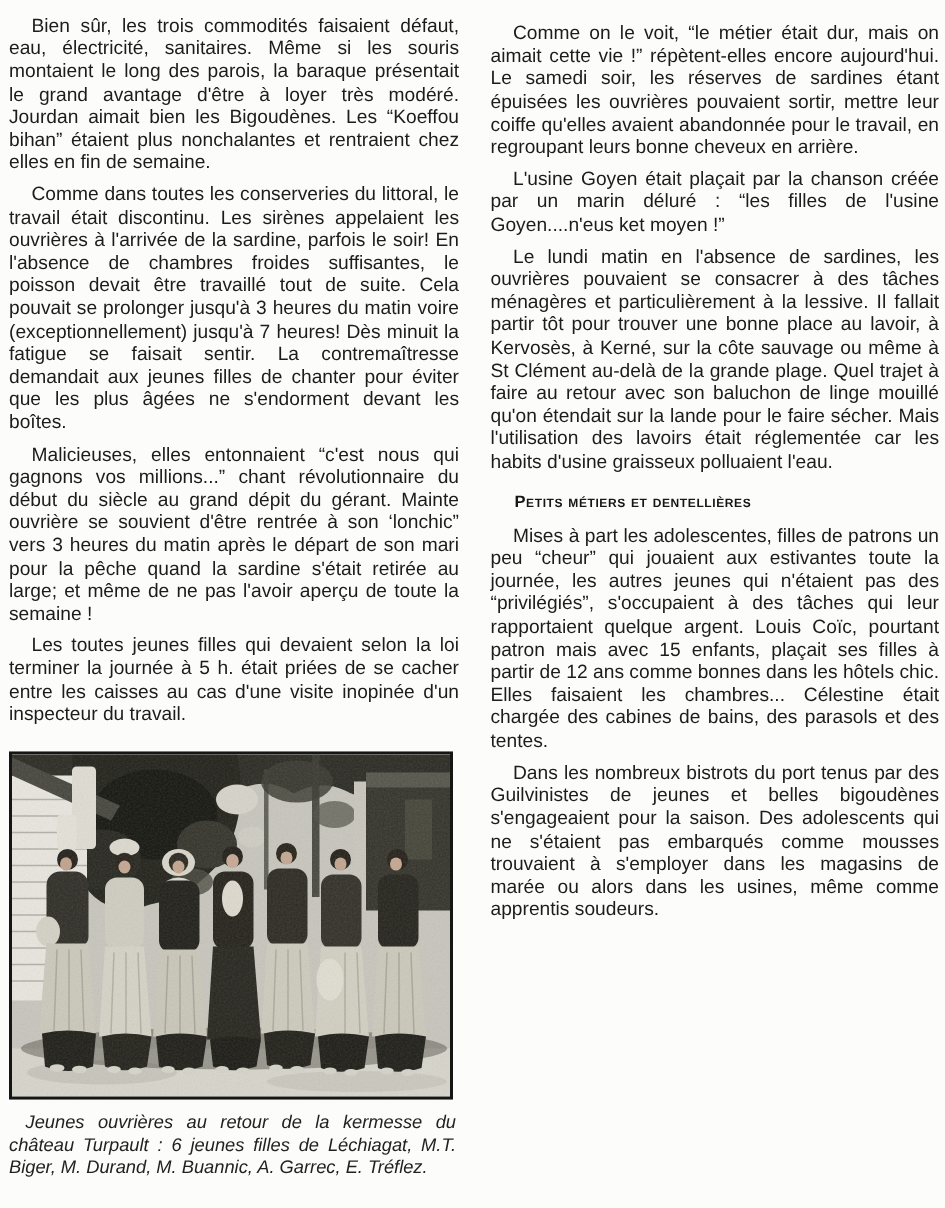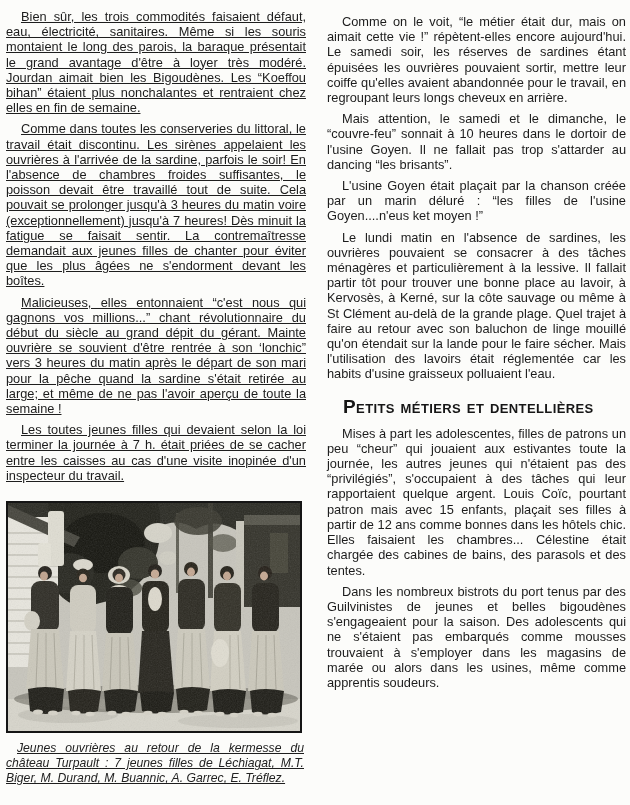--- a/index.html
+++ b/index.html
@@ -4,21 +4,21 @@
 <style>
   html, body { margin:0; padding:0; }
   body {
     width:630px; height:805px;
     background:#fcfcfa;
     font-family:"Liberation Sans", sans-serif;
     color:#1e1e1e;
     overflow:hidden;
   }
   .page { display:flex; gap:21px; padding:9px 5px 0 6px; box-sizing:border-box; }
-  .col-left  { width:300px; flex:0 0 auto;text-decoration:underline; }
+  .col-left  { width:300px; flex:0 0 auto; }
   .col-right { width:299px; flex:0 0 auto; padding-top:5px; }
   p.body-text {
     margin:0 0 6px 0;
     font-size:12.8px;
     line-height:15.2px;
     text-align:justify;
     text-indent:15px;
     color:#1c1c1c;
   }
   figure.photo-figure { margin:18px 0 0 0; }
@@ -33,38 +33,38 @@
     margin-top:8px;
     font-style:italic;
     font-size:12.2px;
     line-height:15px;
     text-indent:11px;
     text-align:justify;
     color:#222;
     padding-right:2px;
   }
   h3.section-heading {
-    font-size:19px;
+    font-size:11px;
     font-weight:bold;
     font-variant:small-caps;
     letter-spacing:0.4px;
     color:#161616;
     margin:14px 0 8px 16px;
   }
 </style>
 </head>
 <body>
 
 <div class="page">
 
   <div class="col-left">
     <p class="body-text">Bien sûr, les trois commodités faisaient défaut, eau, électricité, sanitaires. Même si les souris montaient le long des parois, la baraque présentait le grand avantage d'être à loyer très modéré. Jourdan aimait bien les Bigoudènes. Les “Koeffou bihan” étaient plus nonchalantes et rentraient chez elles en fin de semaine.</p>
     <p class="body-text">Comme dans toutes les conserveries du littoral, le travail était discontinu. Les sirènes appelaient les ouvrières à l'arrivée de la sardine, parfois le soir! En l'absence de chambres froides suffisantes, le poisson devait être travaillé tout de suite. Cela pouvait se prolonger jusqu'à 3 heures du matin voire (exceptionnellement) jusqu'à 7 heures! Dès minuit la fatigue se faisait sentir. La contremaîtresse demandait aux jeunes filles de chanter pour éviter que les plus âgées ne s'endorment devant les boîtes.</p>
     <p class="body-text">Malicieuses, elles entonnaient “c'est nous qui gagnons vos millions...” chant révolutionnaire du début du siècle au grand dépit du gérant. Mainte ouvrière se souvient d'être rentrée à son ‘lonchic” vers 3 heures du matin après le départ de son mari pour la pêche quand la sardine s'était retirée au large; et même de ne pas l'avoir aperçu de toute la semaine !</p>
-    <p class="body-text">Les toutes jeunes filles qui devaient selon la loi terminer la journée à 7 h. était priées de se cacher entre les caisses au cas d'une visite inopinée d'un inspecteur du travail.</p>
+    <p class="body-text">Les toutes jeunes filles qui devaient selon la loi terminer la journée à 5 h. était priées de se cacher entre les caisses au cas d'une visite inopinée d'un inspecteur du travail.</p>
 
     <figure class="photo-figure">
       <div class="photo-frame">
         <svg width="292" height="228" viewBox="0 0 292 228" role="img" aria-label="Photographie noir et blanc : sept jeunes ouvrières bigoudènes bras dessus bras dessous, corsages sombres et jupes claires, devant une maison blanche et des arbres">
           <defs>
             <filter id="grain" x="0" y="0" width="100%" height="100%">
               <feTurbulence type="fractalNoise" baseFrequency="0.85" numOctaves="3" stitchTiles="stitch"></feTurbulence>
               <feColorMatrix type="saturate" values="0"></feColorMatrix>
             </filter>
           </defs>
@@ -200,27 +200,26 @@
               <path d="M250,132 L248,186 M258,132 L258,186 M266,132 L268,186" stroke="#a9a699" stroke-width="1" fill="none"></path>
               <path d="M242,188 Q257,184 276,188 L273,209 Q256,214 244,209 Z" fill="#1e1d17"></path>
               <ellipse cx="250" cy="211" rx="4.5" ry="2.3" fill="#d6d3c8"></ellipse>
               <ellipse cx="264" cy="212" rx="4.5" ry="2.3" fill="#d6d3c8"></ellipse>
             </g>
           </g>
 
           <rect width="292" height="228" filter="url(#grain)" opacity="0.16"></rect>
         </svg>
       </div>
-      <figcaption class="caption">Jeunes ouvrières au retour de la kermesse du château Turpault : 7 jeunes filles de Léchiagat, M.T. Biger, M. Durand, M. Buannic, A. Garrec, E. Tréflez.</figcaption>
+      <figcaption class="caption">Jeunes ouvrières au retour de la kermesse du château Turpault : 6 jeunes filles de Léchiagat, M.T. Biger, M. Durand, M. Buannic, A. Garrec, E. Tréflez.</figcaption>
     </figure>
   </div>
 
   <div class="col-right">
-    <p class="body-text">Comme on le voit, “le métier était dur, mais on aimait cette vie !” répètent-elles encore aujourd'hui. Le samedi soir, les réserves de sardines étant épuisées les ouvrières pouvaient sortir, mettre leur coiffe qu'elles avaient abandonnée pour le travail, en regroupant leurs longs cheveux en arrière.</p>
-    <p class="body-text">Mais attention, le samedi et le dimanche, le “couvre-feu” sonnait à 10 heures dans le dortoir de l'usine Goyen. Il ne fallait pas trop s'attarder au dancing “les brisants”.</p>
+    <p class="body-text">Comme on le voit, “le métier était dur, mais on aimait cette vie !” répètent-elles encore aujourd'hui. Le samedi soir, les réserves de sardines étant épuisées les ouvrières pouvaient sortir, mettre leur coiffe qu'elles avaient abandonnée pour le travail, en regroupant leurs bonne cheveux en arrière.</p>
     <p class="body-text">L'usine Goyen était plaçait par la chanson créée par un marin déluré : “les filles de l'usine Goyen....n'eus ket moyen !”</p>
     <p class="body-text">Le lundi matin en l'absence de sardines, les ouvrières pouvaient se consacrer à des tâches ménagères et particulièrement à la lessive. Il fallait partir tôt pour trouver une bonne place au lavoir, à Kervosès, à Kerné, sur la côte sauvage ou même à St Clément au-delà de la grande plage. Quel trajet à faire au retour avec son baluchon de linge mouillé qu'on étendait sur la lande pour le faire sécher. Mais l'utilisation des lavoirs était réglementée car les habits d'usine graisseux polluaient l'eau.</p>
     <h3 class="section-heading">Petits métiers et dentellières</h3>
     <p class="body-text">Mises à part les adolescentes, filles de patrons un peu “cheur” qui jouaient aux estivantes toute la journée, les autres jeunes qui n'étaient pas des “privilégiés”, s'occupaient à des tâches qui leur rapportaient quelque argent. Louis Coïc, pourtant patron mais avec 15 enfants, plaçait ses filles à partir de 12 ans comme bonnes dans les hôtels chic. Elles faisaient les chambres... Célestine était chargée des cabines de bains, des parasols et des tentes.</p>
     <p class="body-text">Dans les nombreux bistrots du port tenus par des Guilvinistes de jeunes et belles bigoudènes s'engageaient pour la saison. Des adolescents qui ne s'étaient pas embarqués comme mousses trouvaient à s'employer dans les magasins de marée ou alors dans les usines, même comme apprentis soudeurs.</p>
   </div>
 
 </div>
 
 </body></html>

